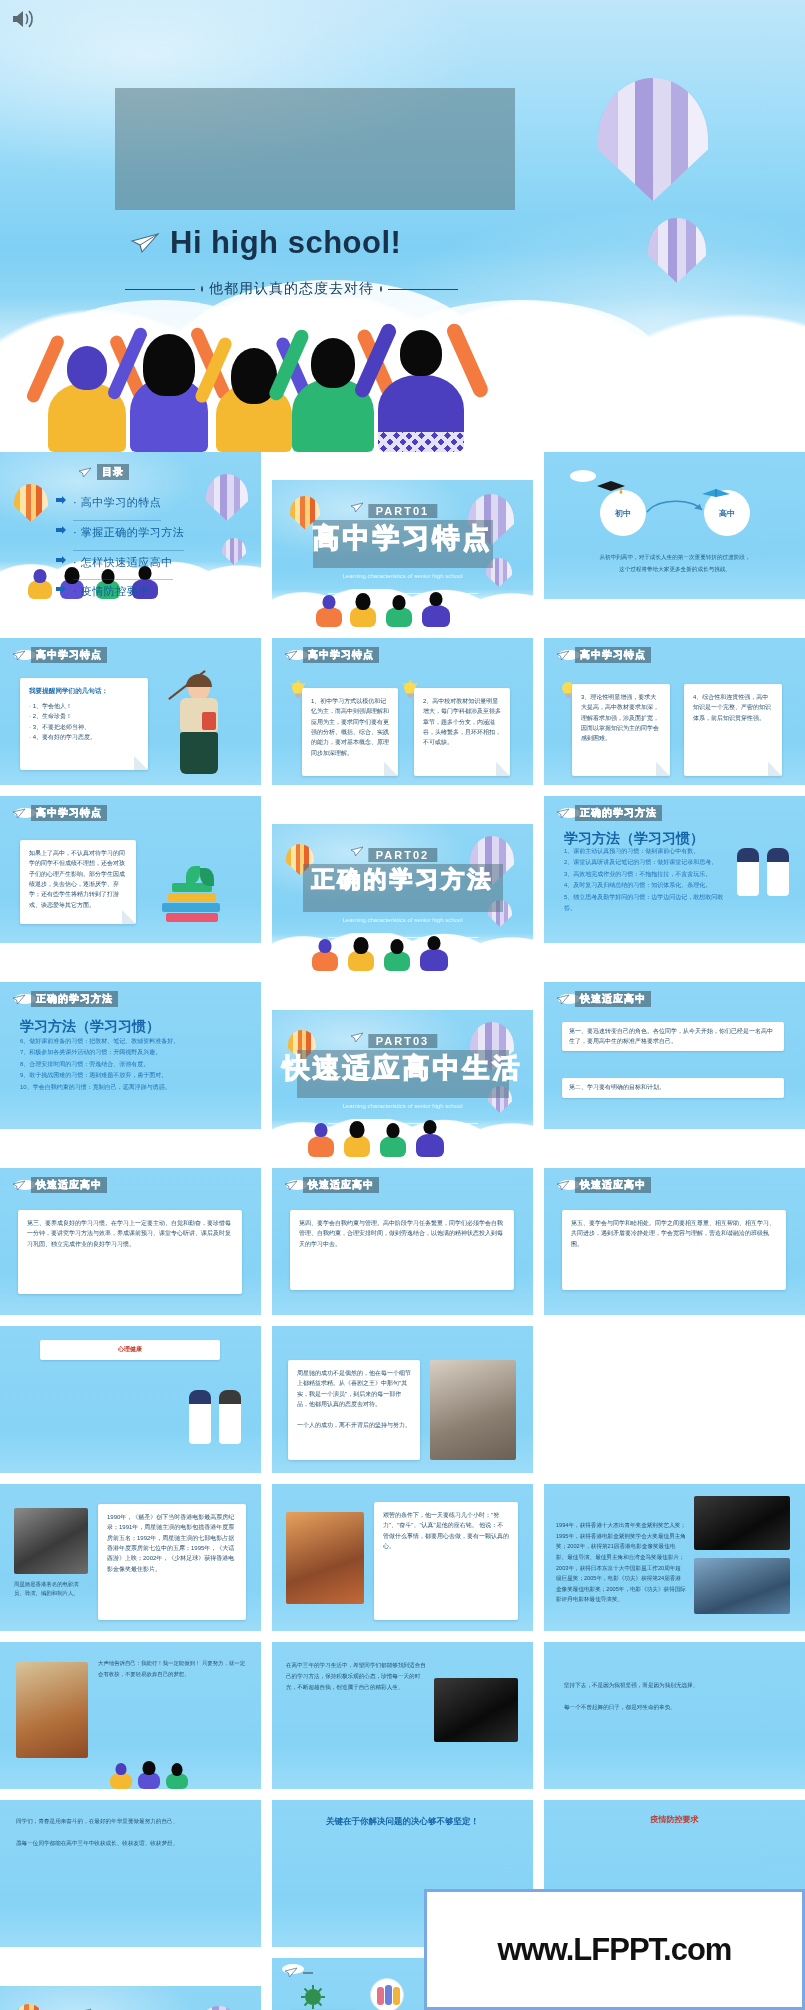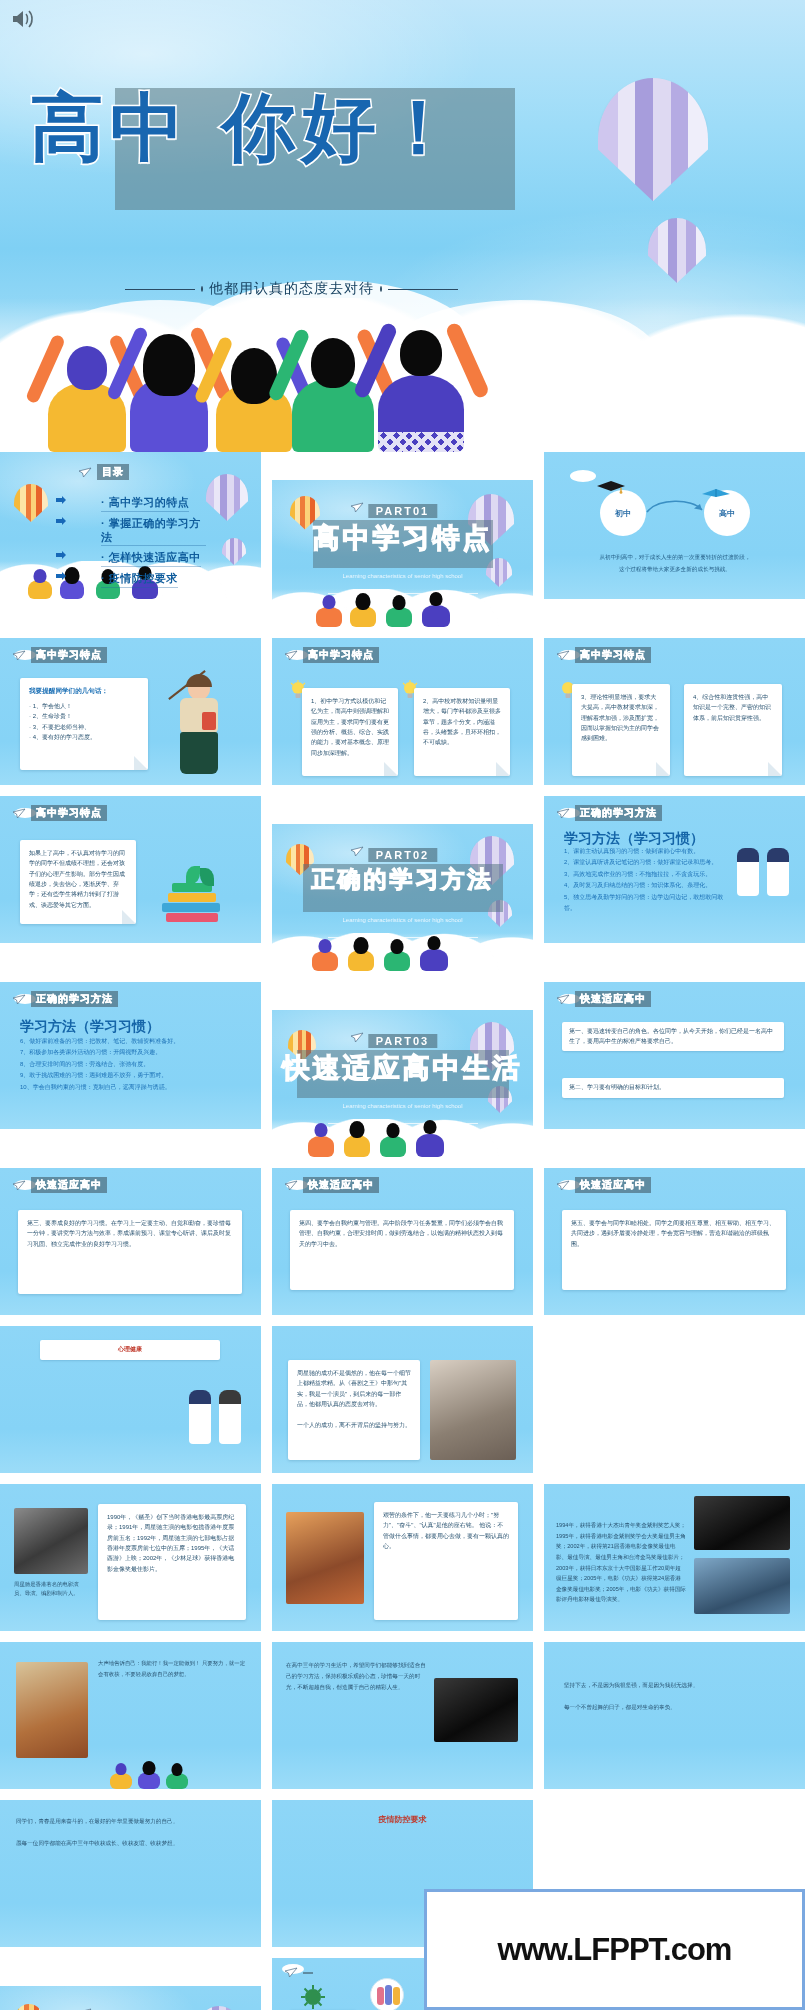--- a/index.html
+++ b/index.html
@@ -180,22 +180,22 @@
   .toc .arrow{
     width:12px; height:8px; flex:0 0 12px; position:relative;
   }
   .toc .arrow:before{
     content:""; position:absolute; left:0; top:2px; width:7px; height:4px; background:#1768b8;
   }
   .toc .arrow:after{
     content:""; position:absolute; left:6px; top:0; border:4px solid transparent; border-left-color:#1768b8;
   }
   .toc-row{ display:flex; align-items:flex-start; gap:5px; margin-bottom:5px; }
-  .toc-txt{ font-size:11px; color:#0f5c9c; font-weight:700; line-height:1.25; letter-spacing:.5px;
-            border-bottom:1px solid rgba(30,100,160,.35); padding-bottom:1px;margin-left:28px; }
+  .toc-txt{ font-size:11px; color:#0f5c9c; font-weight:400; line-height:1.25; letter-spacing:.5px;
+            border-bottom:1px solid rgba(30,100,160,.35); padding-bottom:10px; }
 
   
   .oval{ position:absolute; width:46px; height:46px; border-radius:50%; background:#fff; }
   .oval span{ position:absolute; inset:0; display:flex; align-items:center; justify-content:center;
               font-size:8px; font-weight:700; color:#2c6fa8; }
   .cap{ position:absolute; width:22px; height:10px; }
 
   
   #watermark{
     position:absolute; left:424px; top:1889px; width:381px; height:121px;
@@ -227,22 +227,28 @@
       <div class="basket"></div>
   </div>
 
   <svg class="speaker" viewBox="0 0 26 22">
     <path d="M3 8h4l6-5v16l-6-5H3z" fill="#5a6b73"></path>
     <path d="M16 6c2 2 2 8 0 10" stroke="#5a6b73" stroke-width="1.6" fill="none"></path>
     <path d="M19 3c4 4 4 12 0 16" stroke="#5a6b73" stroke-width="1.6" fill="none"></path>
   </svg>
 
   <div class="titleplate"></div>
-  <h1 class="title">高中 你好！</h1>
-
+
+  <div class="subrow">
+    <svg class="plane" viewBox="0 0 30 22">
+      <path d="M2 9 28 2 12 20 10 13z" fill="#fff" stroke="#4a6b86" stroke-width="1.1"></path>
+      <path d="M10 13 28 2" stroke="#4a6b86" stroke-width="1"></path>
+    </svg>
+    <span class="subtitle">Hi high school!</span>
+  </div>
 
   <div class="ruleline">
     <span class="ln"></span>
     <span class="dot"></span>
     <span class="txt">他都用认真的态度去对待</span>
     <span class="dot"></span>
     <span class="ln"></span>
   </div>
 
   <div class="crowd">
@@ -817,20 +823,31 @@
 
   <div class="row">
 
     <div class="slide">
       <div class="sky pale"></div>
       <div style="position:absolute;left:16px;top:16px;width:226px;font-size:5.6px;color:#26506e;line-height:2;white-space:pre-line">同学们，青春是用来奋斗的，在最好的年华里要做最努力的自己。
 
 愿每一位同学都能在高中三年中收获成长、收获友谊、收获梦想。</div>
     </div>
 
+    <div class="slide">
+      <div class="sky pale"></div>
+      <div style="position:absolute;left:0;right:0;top:16px;text-align:center;font-size:8.5px;font-weight:700;color:#1565a8">关键在于你解决问题的决心够不够坚定！</div>
+      <div class="blue-list" style="position:absolute;left:20px;top:40px;width:222px;line-height:2.4;color:#26506e">
+        <div></div>
+        <div></div>
+        <div></div>
+        <div></div>
+        <div></div>
+      </div>
+    </div>
 
     <div class="slide">
       <div class="sky pale"></div>
       <div style="position:absolute;left:0;right:0;top:14px;text-align:center;font-size:8px;font-weight:700;color:#c0392b">疫情防控要求</div>
       <div style="position:absolute;left:16px;top:34px;width:228px;font-size:5.4px;color:#26506e;line-height:2;white-space:pre-line"></div>
     </div>
   </div>
 
   <div class="row">
 

